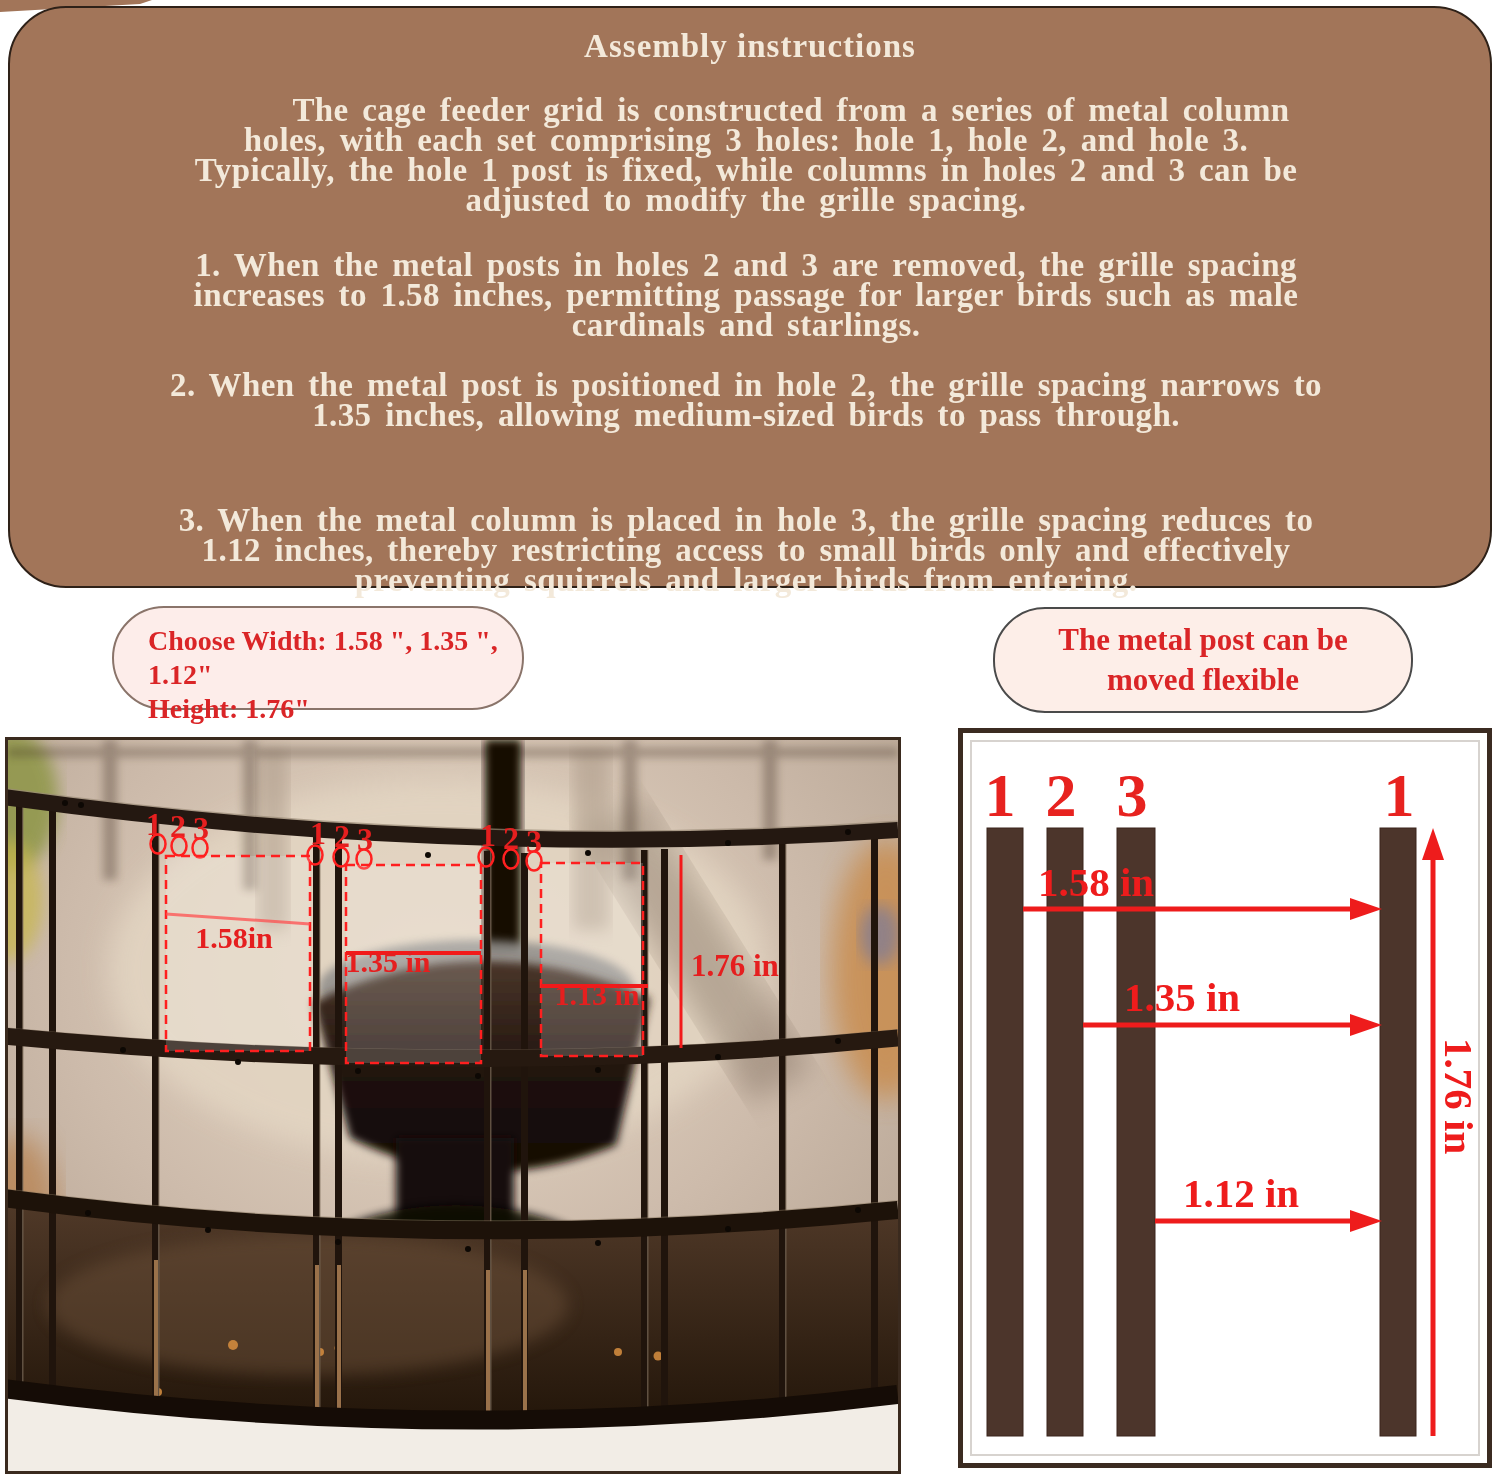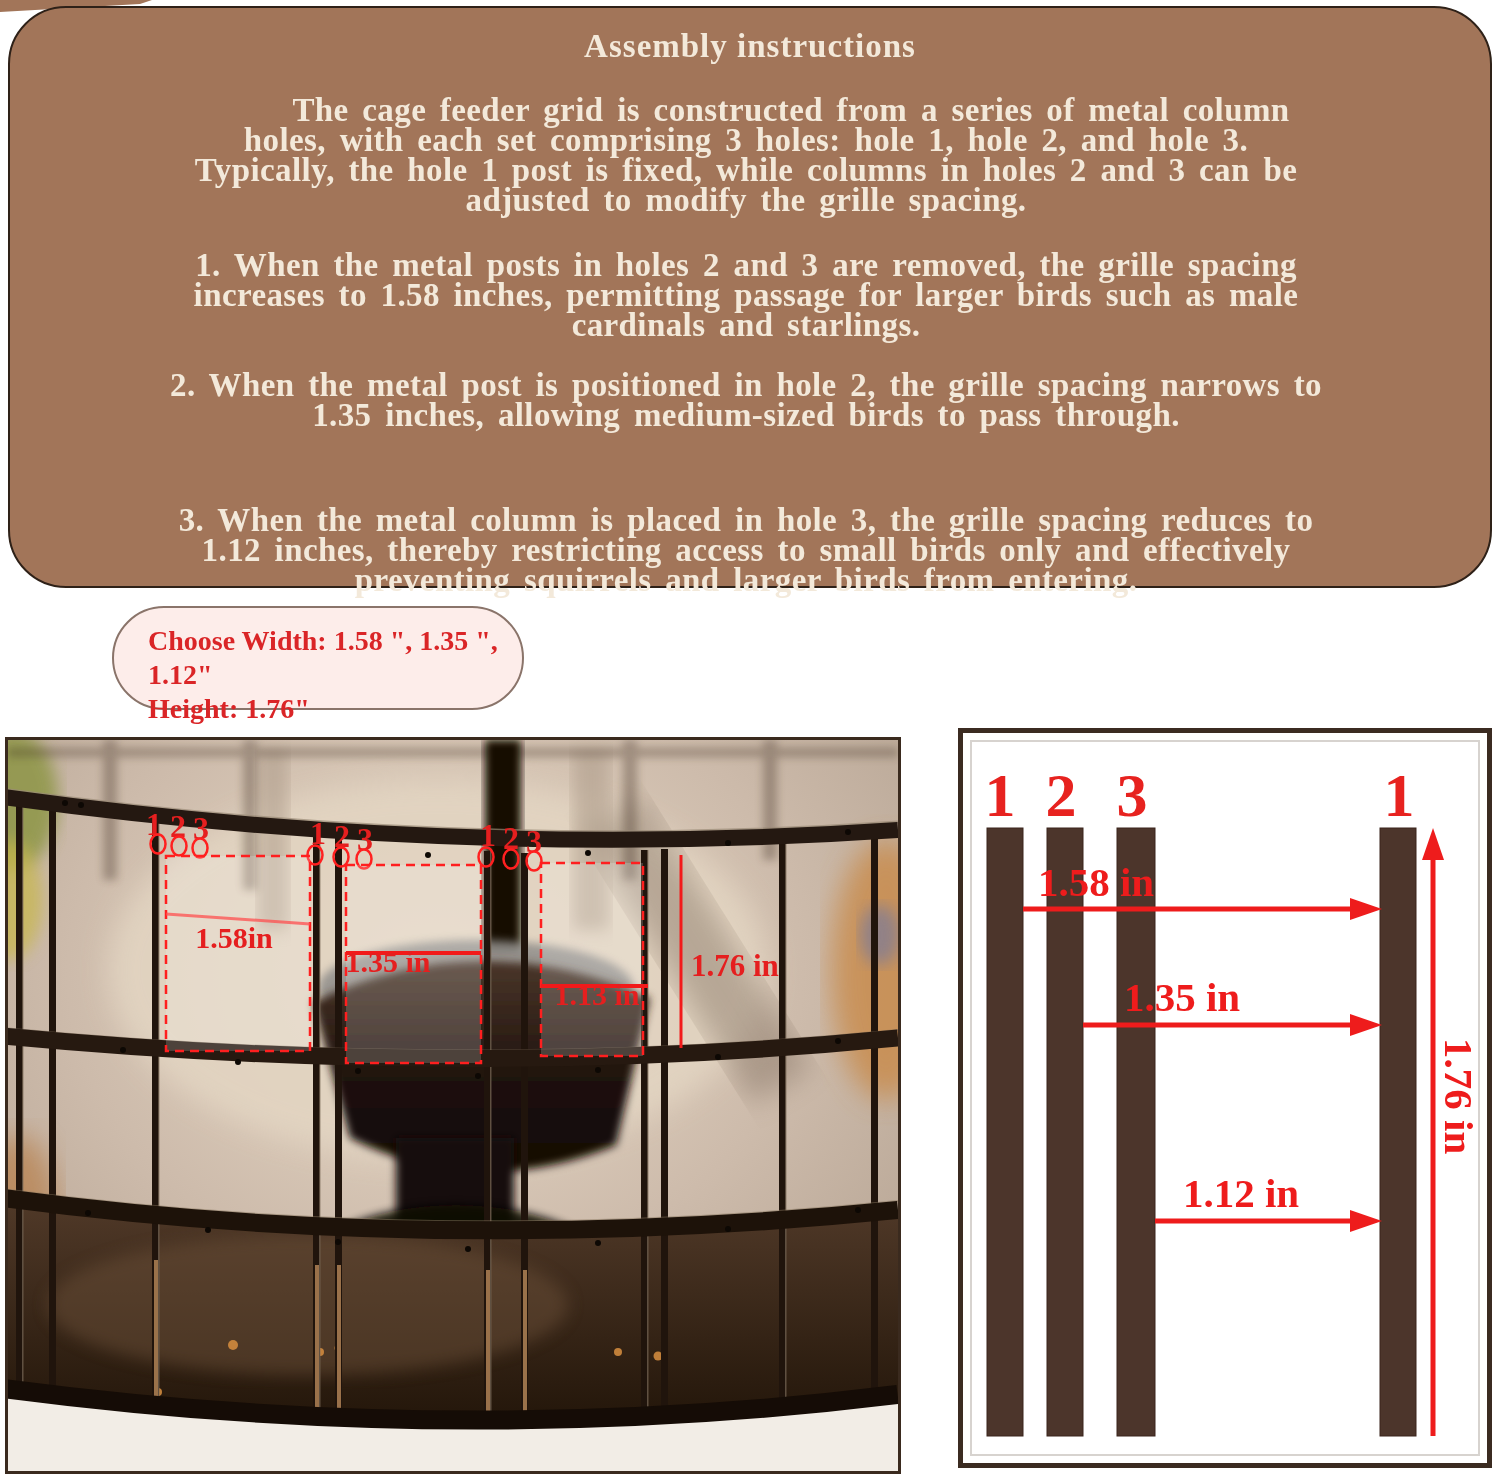--- a/index.html
+++ b/index.html
@@ -45,20 +45,22 @@
 increases to 1.58 inches, permitting passage for larger birds such as male
 cardinals and starlings.</div>
   <div class="body-par step2">2.  When the metal post is positioned in hole 2, the grille spacing narrows to
 1.35 inches, allowing medium-sized birds to pass through.</div>
   <div class="body-par step3">3.  When the metal column is placed in hole 3, the grille spacing reduces to
 1.12 inches, thereby restricting access to small birds only and effectively
 preventing squirrels and larger birds from entering.</div>
 
   <div class="pill pill-left">Choose Width: 1.58 ", 1.35 ", 1.12"
 Height: 1.76"</div>
+  <div class="pill pill-right">The metal post can be
+moved flexible</div>
 
   <div class="photo-wrap">
     <svg width="890" height="731" viewBox="0 0 890 731">
       <defs>
         <radialGradient id="bgGrad" cx="48%" cy="32%" r="75%">
           <stop offset="0%" stop-color="#e8dac8"></stop>
             <stop offset="55%" stop-color="#cdbbab"></stop>
             <stop offset="100%" stop-color="#b2a08f"></stop>
         </radialGradient>
         <linearGradient id="domeGrad" x1="0" y1="0" x2="0" y2="1">

